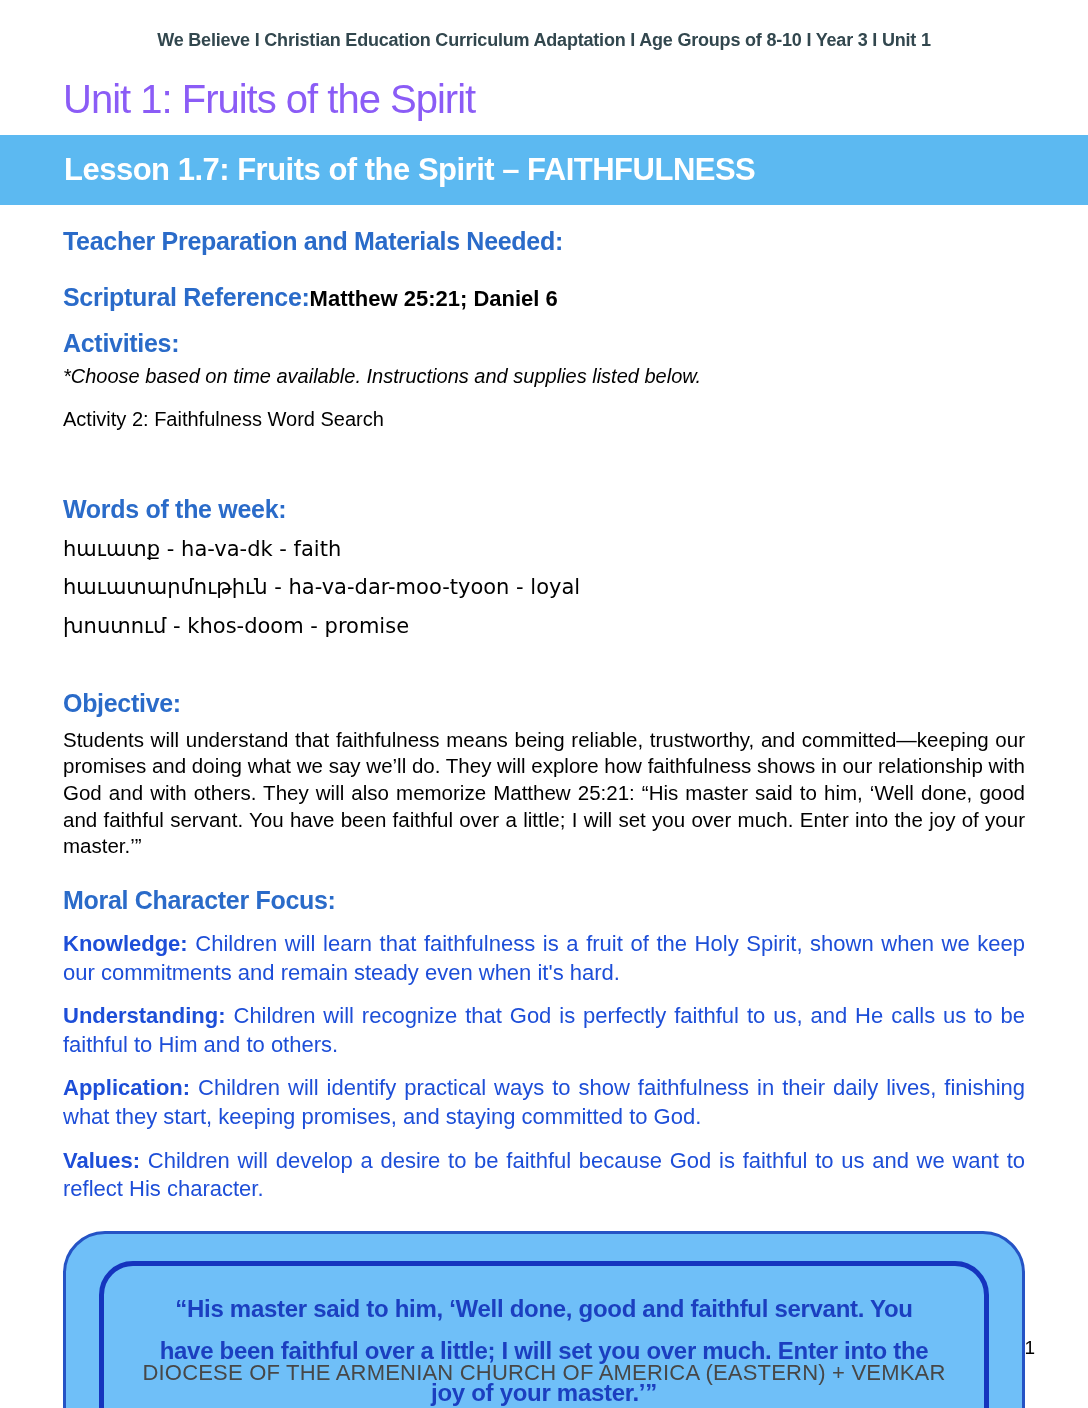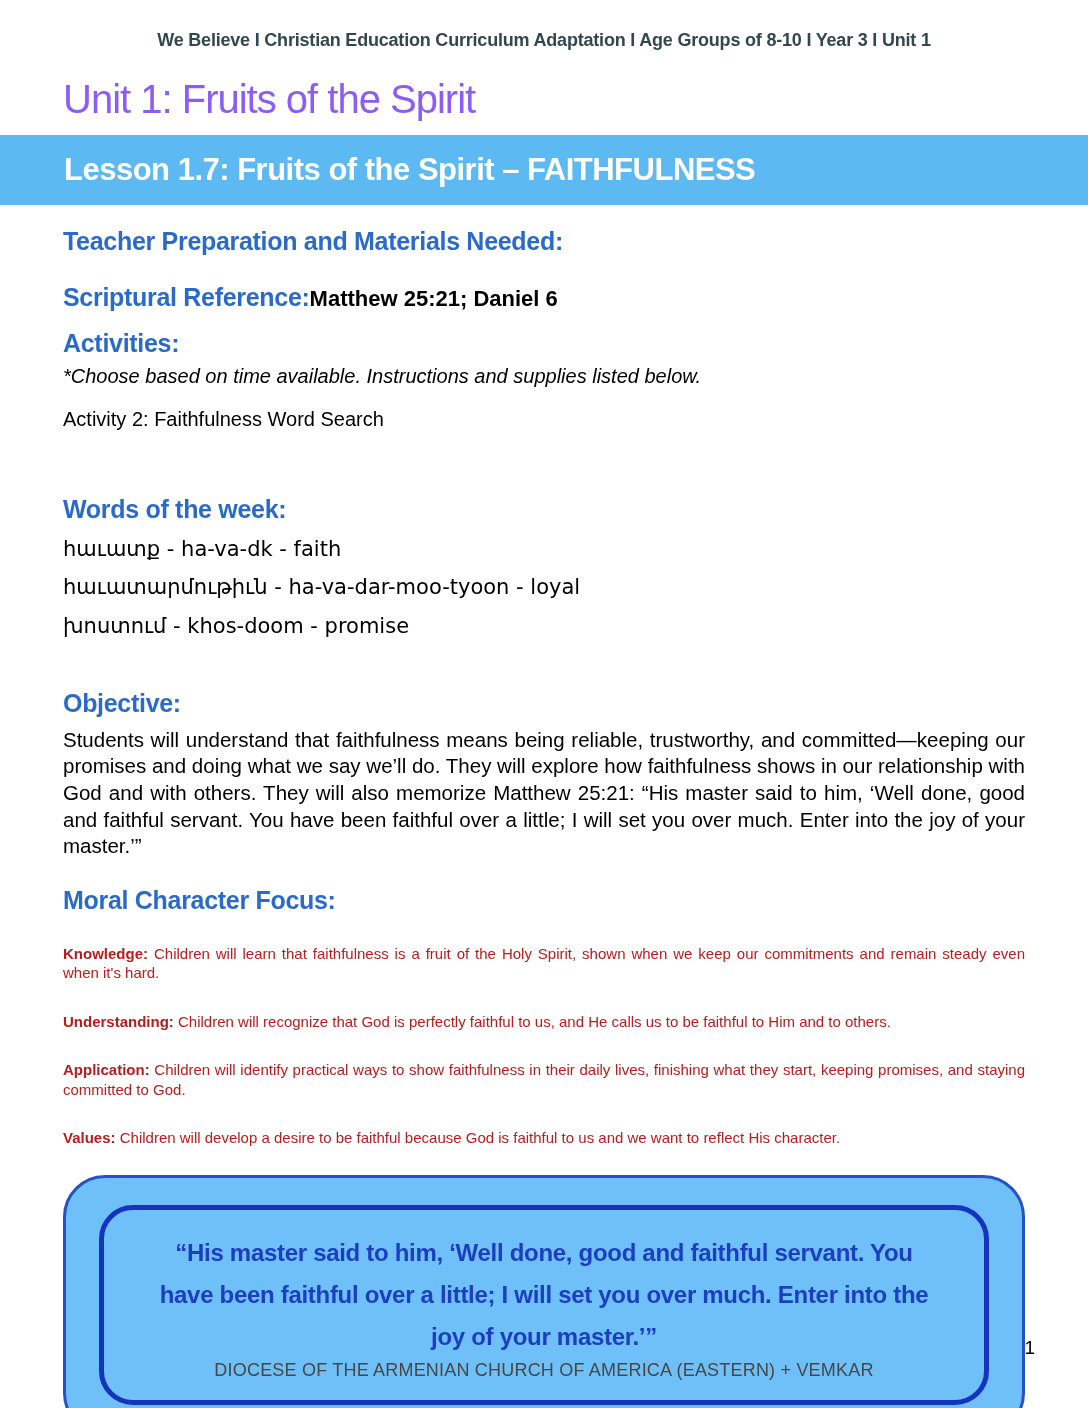--- a/index.html
+++ b/index.html
@@ -75,25 +75,25 @@
   .objective-h { margin-top: 50px; }
   .para {
     margin-top: 9px;
     font-size: 20.5px;
     line-height: 1.3;
     text-align: justify;
     color: #000000;
   }
   .moral-h { margin-top: 26px; }
   .moral-item {
-    margin-top: 29px;
-    font-size: 15px;
+    margin-top: 15px;
+    font-size: 22px;
     line-height: 1.3;
     text-align: justify;
-    color: #b91c1c;
+    color: #1d4ed8;
   }
   .moral-item strong { font-weight: bold; }
   .memory-h { margin-top: 18px; }
   .verse-outer {
     margin: 27px 63px 0;
     height: 260px;
     background: #6fbff8;
     border: 3px solid #2553c5;
     border-radius: 42px;
     padding: 27px 33px;
@@ -118,21 +118,21 @@
     top: 1337px;
     font-size: 19px;
     color: #000000;
   }
   .footer-line {
     position: absolute;
     left: 0;
     right: 0;
     top: 1360px;
     text-align: center;
-    font-size: 18px;
+    font-size: 22px;
     color: #474747;
     letter-spacing: 0.2px;
   }
 </style>
 </head>
 <body>
 
 <div class="page">
 
   <div class="header-line">We Believe I Christian Education Curriculum Adaptation I Age Groups of 8-10 I Year 3 I Unit 1</div>

